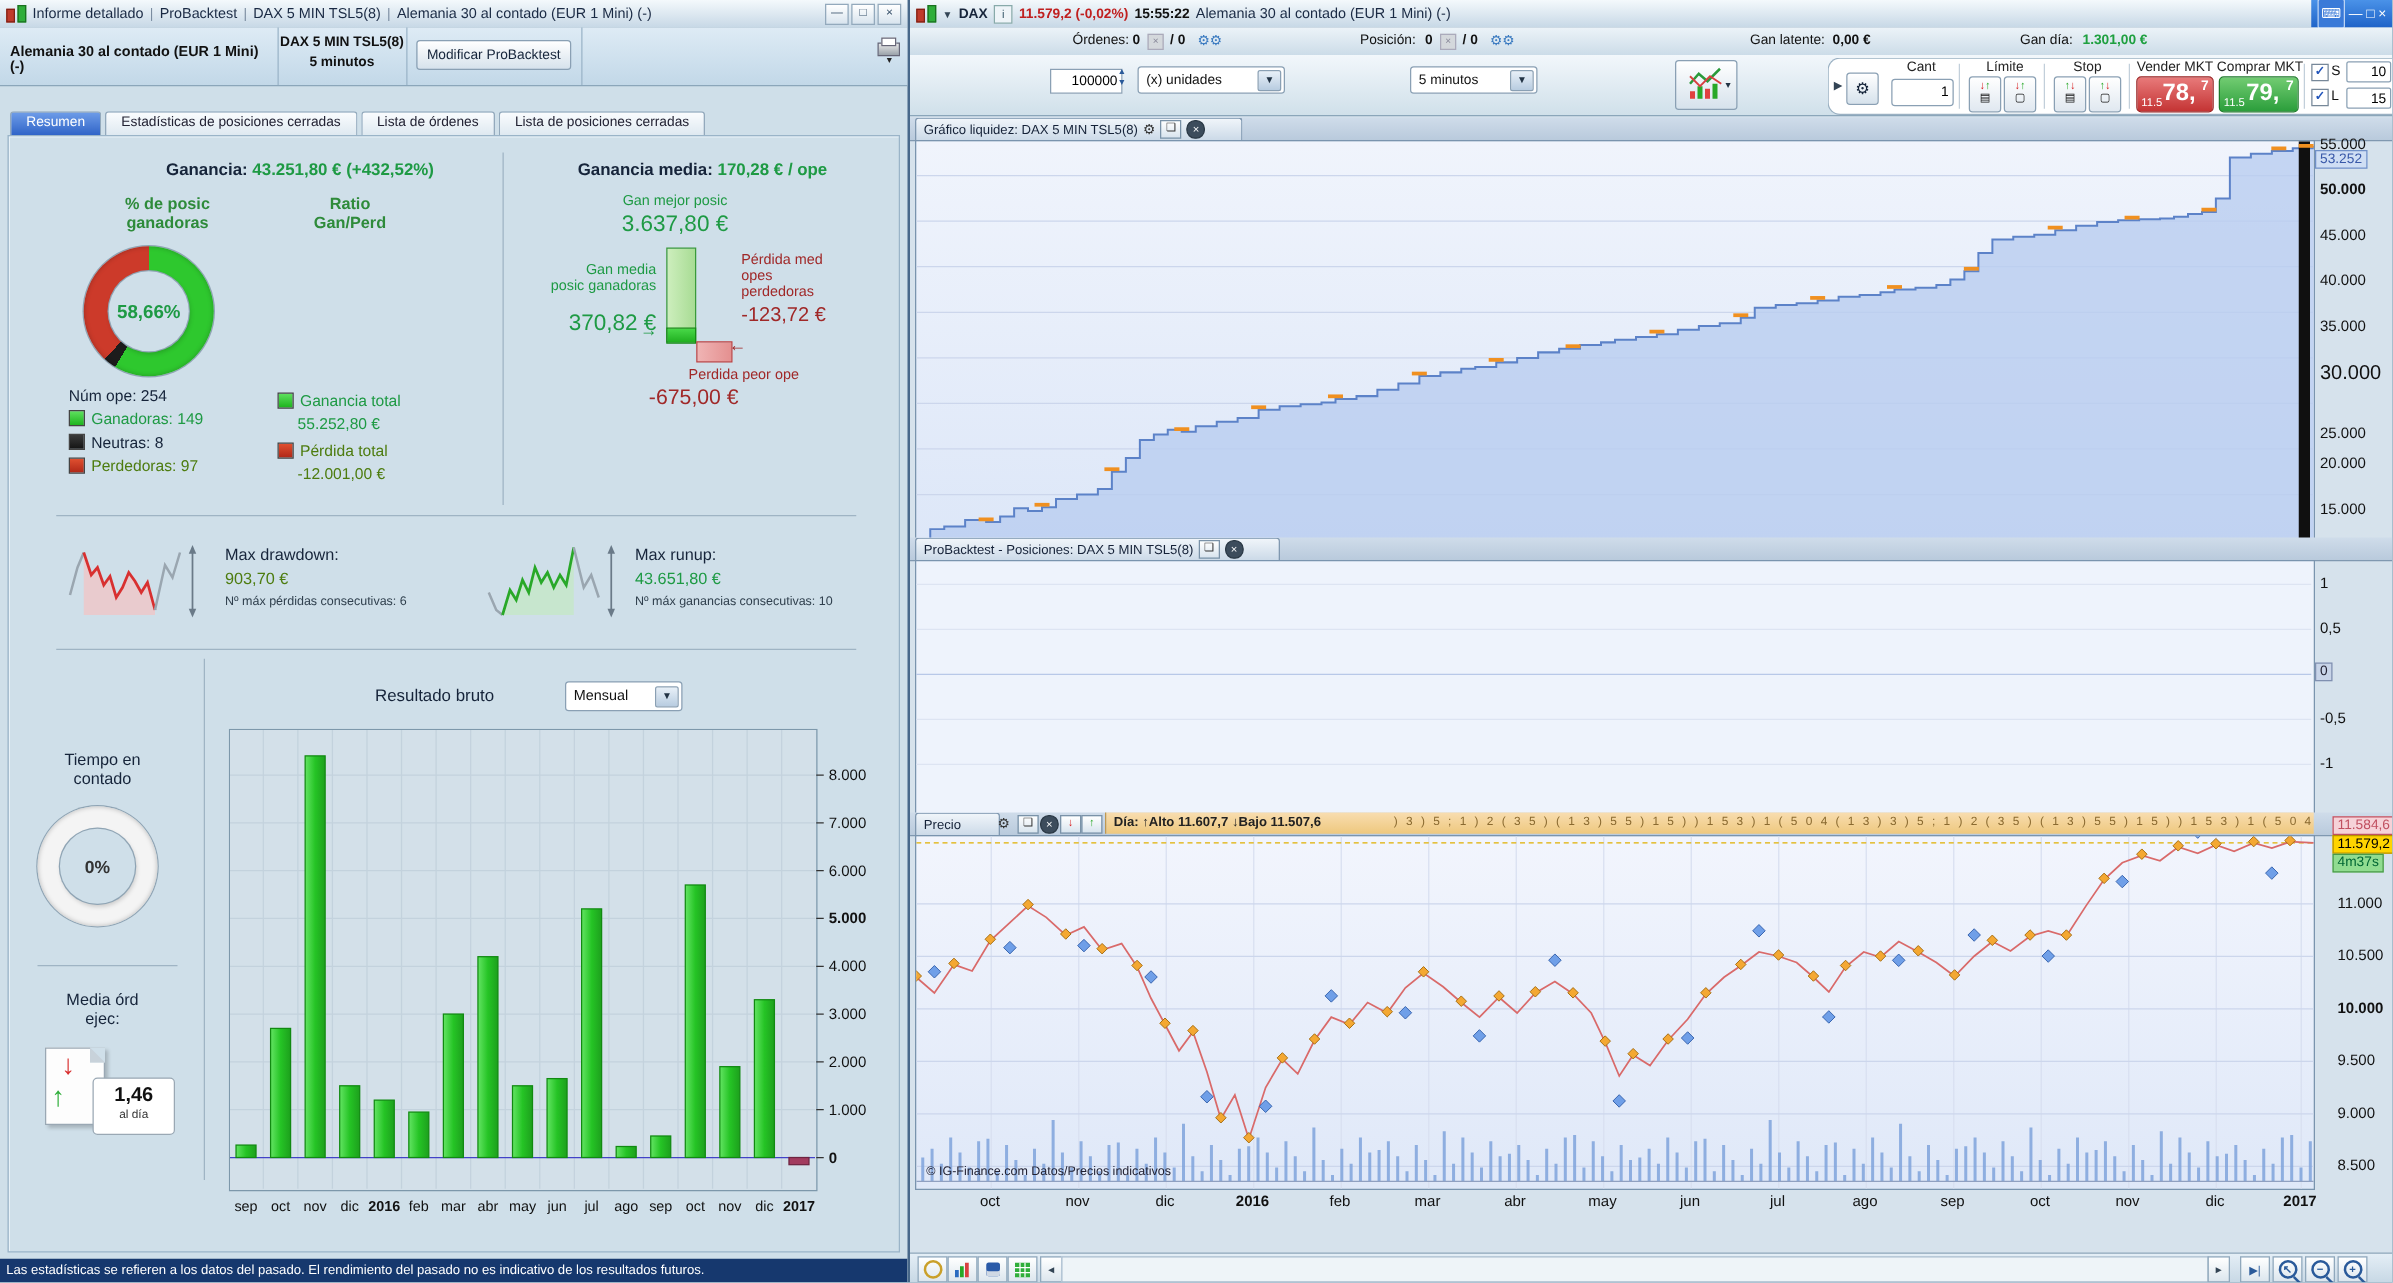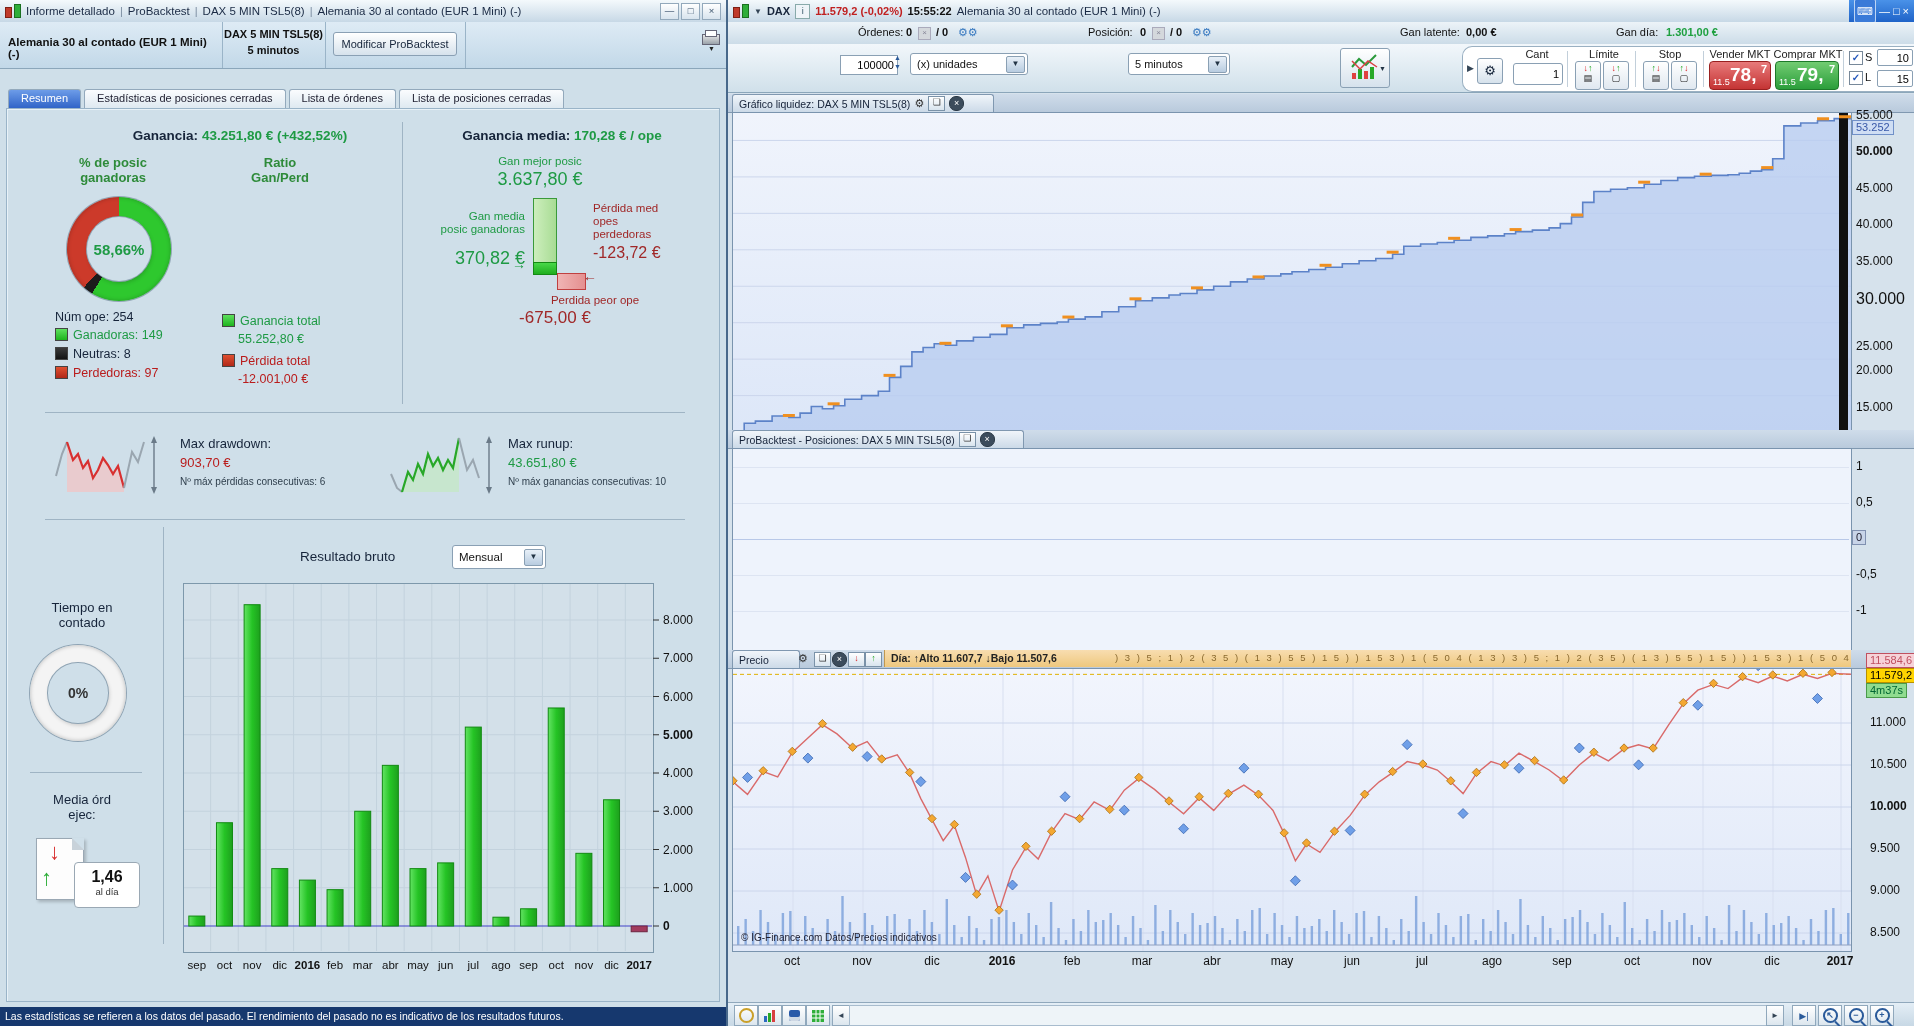--- a/index.html
+++ b/index.html
@@ -23,21 +23,21 @@
   
   .hdr{position:absolute;left:0;right:0;top:22px;height:46px;background:linear-gradient(#deebf5,#c2d8e8);border-bottom:1px solid #8ba6ba;}
   .hcell{position:absolute;top:0;bottom:0;border-right:1px solid #9ab4c8;}
   .btn3d{background:linear-gradient(#ffffff,#d6e2ec);border:1px solid #8aa0b4;border-radius:3px;color:#15243a;text-align:center;cursor:default;box-shadow:inset 0 1px 0 #fff;}
   
   .tabs{position:absolute;left:8px;top:89px;height:20px;display:flex;gap:3px;}
   .tab{padding:2px 12px 3px;border:1px solid #93a9bc;border-bottom:none;border-radius:3px 3px 0 0;background:linear-gradient(#fafcfe,#dde8f0);font-size:11px;color:#223;}
   .tab.active{background:linear-gradient(#6d9ce8,#2d61c6);color:#fff;}
   .gbox{position:absolute;left:6px;top:108px;width:712px;height:892px;border:1px solid #9ab4c8;box-shadow:inset 1px 1px 0 #e8f2f8;}
   .grn{color:#1e9a44;} .grnb{color:#1e9a44;font-weight:bold;}
-  .hgrn{color:#2e8b3a;} .red{color:#b91c1c;} .dred{color:#a02828;}
+  .hgrn{color:#2e8b3a;} .red{color:#4d7c0f;} .dred{color:#a02828;}
   .swatch{display:inline-block;width:11px;height:11px;border:1px solid #444;vertical-align:-2px;margin-right:5px;}
   .donut{position:absolute;border-radius:50%;box-shadow:0 0 0 1px #8fa4b4, inset 0 0 4px rgba(0,0,0,.25);}
   .donut::after{content:"";position:absolute;inset:19%;border-radius:50%;background:#cfdfe9;box-shadow:0 0 0 1px #8fa4b4, 1px 2px 4px rgba(0,0,0,.2);}
   .donut .val{position:absolute;inset:0;display:flex;align-items:center;justify-content:center;z-index:2;font-size:15px;font-weight:bold;}
   .divv{position:absolute;width:1px;background:#9fb4c4;}
   .divh{position:absolute;height:1px;background:#9fb4c4;}
   .statusbar{position:absolute;left:0;right:0;bottom:0;height:19px;background:#16386e;color:#fff;font-size:10.5px;line-height:19px;padding-left:5px;}
   select,.selbox{font-family:"Liberation Sans",sans-serif;}
   .selbox{display:inline-flex;align-items:center;justify-content:space-between;background:#fff;border:1px solid #8aa0b4;border-radius:3px;padding:1px 2px 1px 6px;}
   .selbox .da{width:17px;height:15px;background:linear-gradient(#e8f0f8,#b8cce0);border:1px solid #8aa0b4;border-radius:2px;font-size:8px;line-height:14px;text-align:center;color:#234;}
@@ -109,21 +109,21 @@
         <span class="tab">Estadísticas de posiciones cerradas</span>
         <span class="tab">Lista de órdenes</span>
         <span class="tab">Lista de posiciones cerradas</span>
       </div>
     <div class="gbox"></div>
 
     <div class="abs" style="left:20px;top:128px;width:440px;text-align:center;font-size:13.5px;">
       <span style="font-weight:bold;color:#16243a;">Ganancia:</span>
       <span class="grnb">43.251,80 € (+432,52%)</span>
     </div>
-    <div class="abs hgrn" style="left:38px;top:155px;width:150px;text-align:center;font-size:13px;font-weight:bold;">
+    <div class="abs hgrn" style="left:59px;top:155px;width:150px;text-align:center;font-size:13px;font-weight:bold;">
       <div>% de posic</div>
       <div>ganadoras</div>
     </div>
     <div class="abs hgrn" style="left:212px;top:155px;width:136px;text-align:center;font-size:13px;font-weight:bold;">
       <div>Ratio</div>
       <div>Gan/Perd</div>
     </div>
     <div id="pct-donut" class="donut" style="left: 67px; top: 197px; width: 104px; height: 104px; background: conic-gradient(rgb(46, 200, 46) 0deg, rgb(46, 200, 46) 58.66%, rgb(28, 28, 28) 58.66%, rgb(28, 28, 28) 61.81%, rgb(204, 58, 42) 61.81%, rgb(204, 58, 42) 100%);">
       <span class="val grn">58,66%</span>
     </div>

